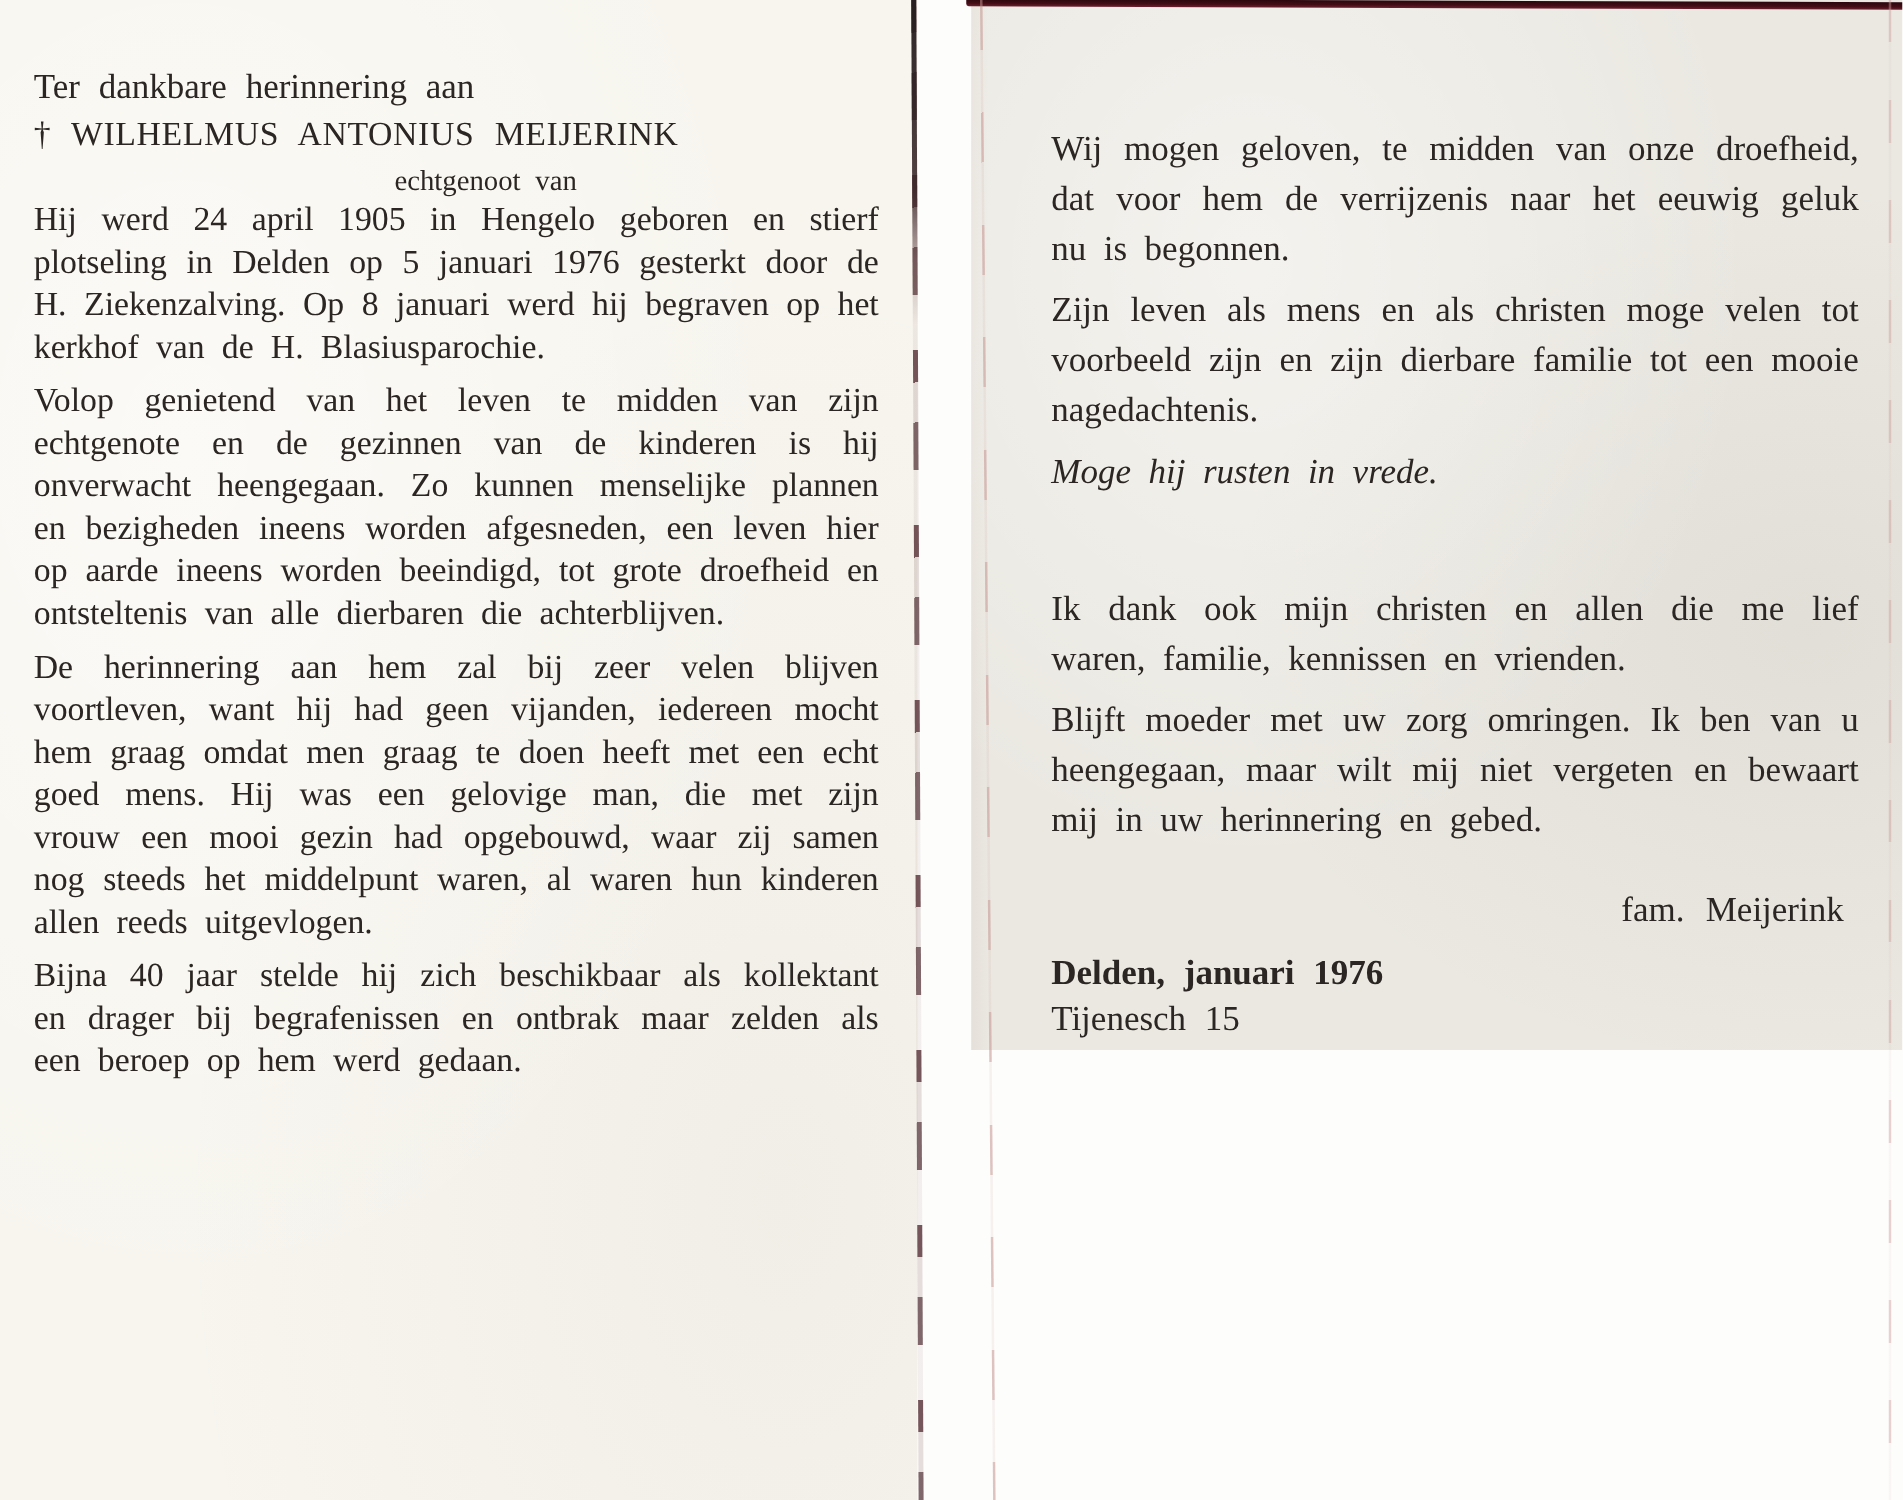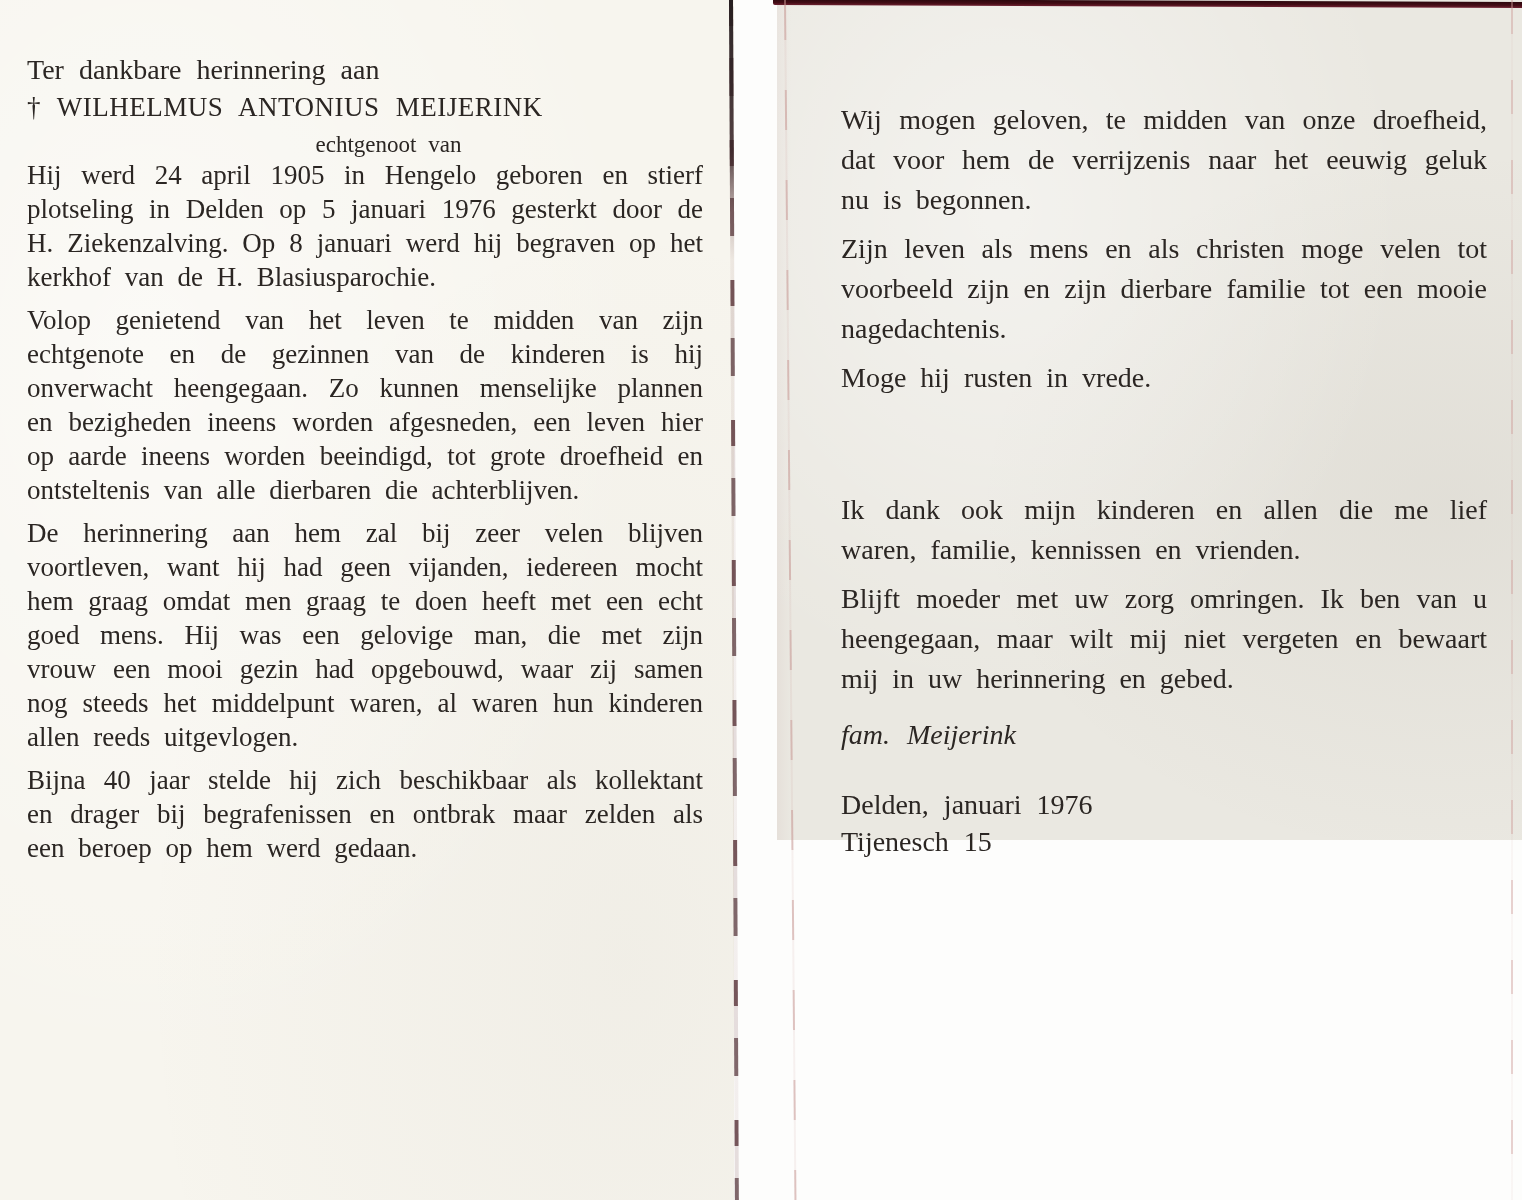--- a/index.html
+++ b/index.html
@@ -79,27 +79,27 @@
     transform:rotate(-0.5deg);transform-origin:top center;
     background:repeating-linear-gradient(to bottom,
       rgba(196,146,142,0.55) 0 40px, rgba(196,146,142,0.12) 40px 90px);
   }
   .edge-right{
     position:absolute;right:9px;top:0;width:2px;height:1200px;
     background:repeating-linear-gradient(to bottom,
       rgba(205,155,152,0.45) 0 34px, rgba(205,155,152,0.08) 34px 80px);
   }
   .page-right .para{width:646px;font-size:28px;line-height:40px;margin-bottom:9px;}
-  .page-right .para.gap-after{margin-bottom:92px;}
+  .page-right .para.gap-after{margin-bottom:70px;font-style:italic;}
   .page-right .para.gap-before{margin-top:36px;}
   .signature{
-    font-size:28px;text-align:left;width:646px;
-    padding-right:12px;margin-top:20px;word-spacing:10px;font-weight:500;font-style:italic;
+    font-size:28px;text-align:right;width:646px;
+    padding-right:12px;margin-top:36px;word-spacing:10px;font-weight:500;
   }
-  .place-date{font-size:28px;margin-top:38px;word-spacing:8px;font-weight:400;}
+  .place-date{font-size:28px;margin-top:18px;word-spacing:8px;font-weight:700;}
   .address{font-size:28px;margin-top:5px;word-spacing:8px;font-weight:500;}
 </style>
 </head>
 <body>
 
 <div class="scan">
 
   <div class="page-left">
     <div class="intro">Ter dankbare herinnering aan</div>
     <div class="name">† WILHELMUS ANTONIUS MEIJERINK</div>
@@ -114,21 +114,21 @@
 
   <div class="page-right">
     <div class="band-top"></div>
     <div class="edge-left"></div>
     <div class="edge-right"></div>
 
     <p class="para">Wij mogen geloven, te midden van onze droefheid, dat voor hem de verrijzenis naar het eeuwig geluk nu is begonnen.</p>
     <p class="para">Zijn leven als mens en als christen moge velen tot voorbeeld zijn en zijn dierbare familie tot een mooie nagedachtenis.</p>
     <p class="para gap-after">Moge hij rusten in vrede.</p>
 
-    <p class="para">Ik dank ook mijn kinderen en allen die me lief waren, familie, kennissen en vrienden.</p>
+    <p class="para">Ik dank ook mijn christen en allen die me lief waren, familie, kennissen en vrienden.</p>
     <p class="para">Blijft moeder met uw zorg omringen. Ik ben van u heengegaan, maar wilt mij niet vergeten en bewaart mij in uw herinnering en gebed.</p>
 
 
     <div class="signature">fam. Meijerink</div>
     <div class="place-date">Delden, januari 1976</div>
     <div class="address">Tijenesch 15</div>
   </div>
 
 </div>
 

